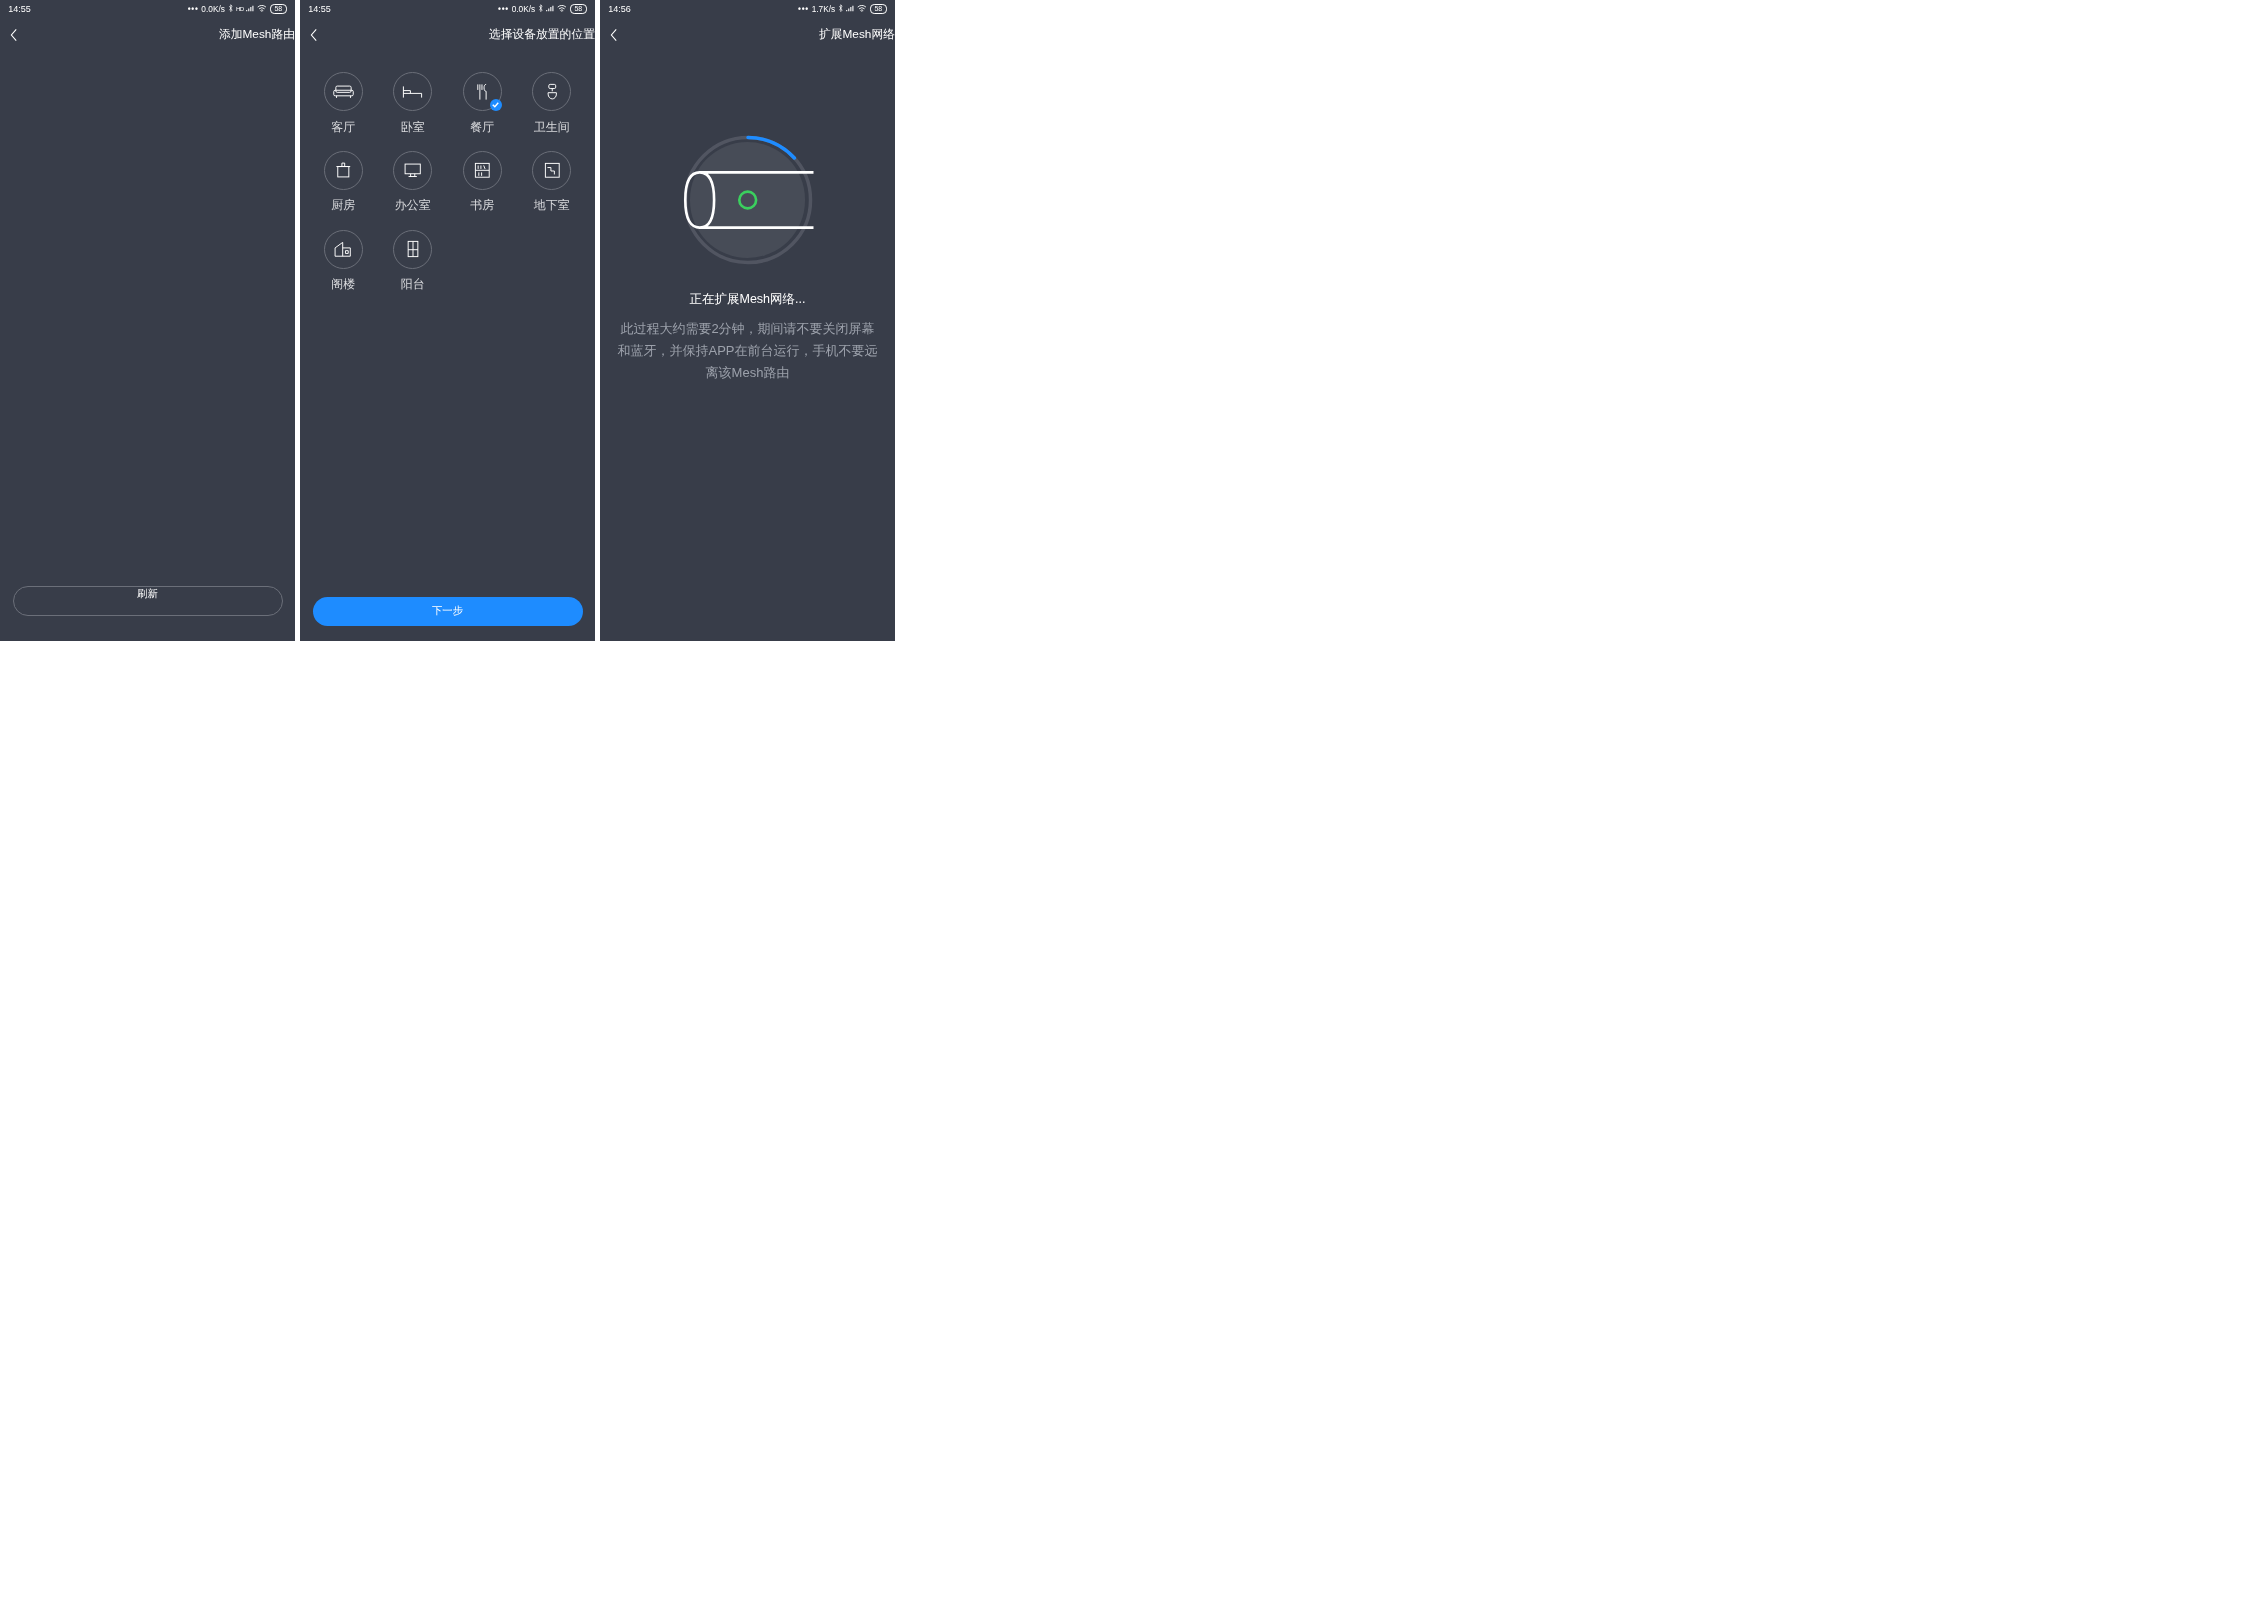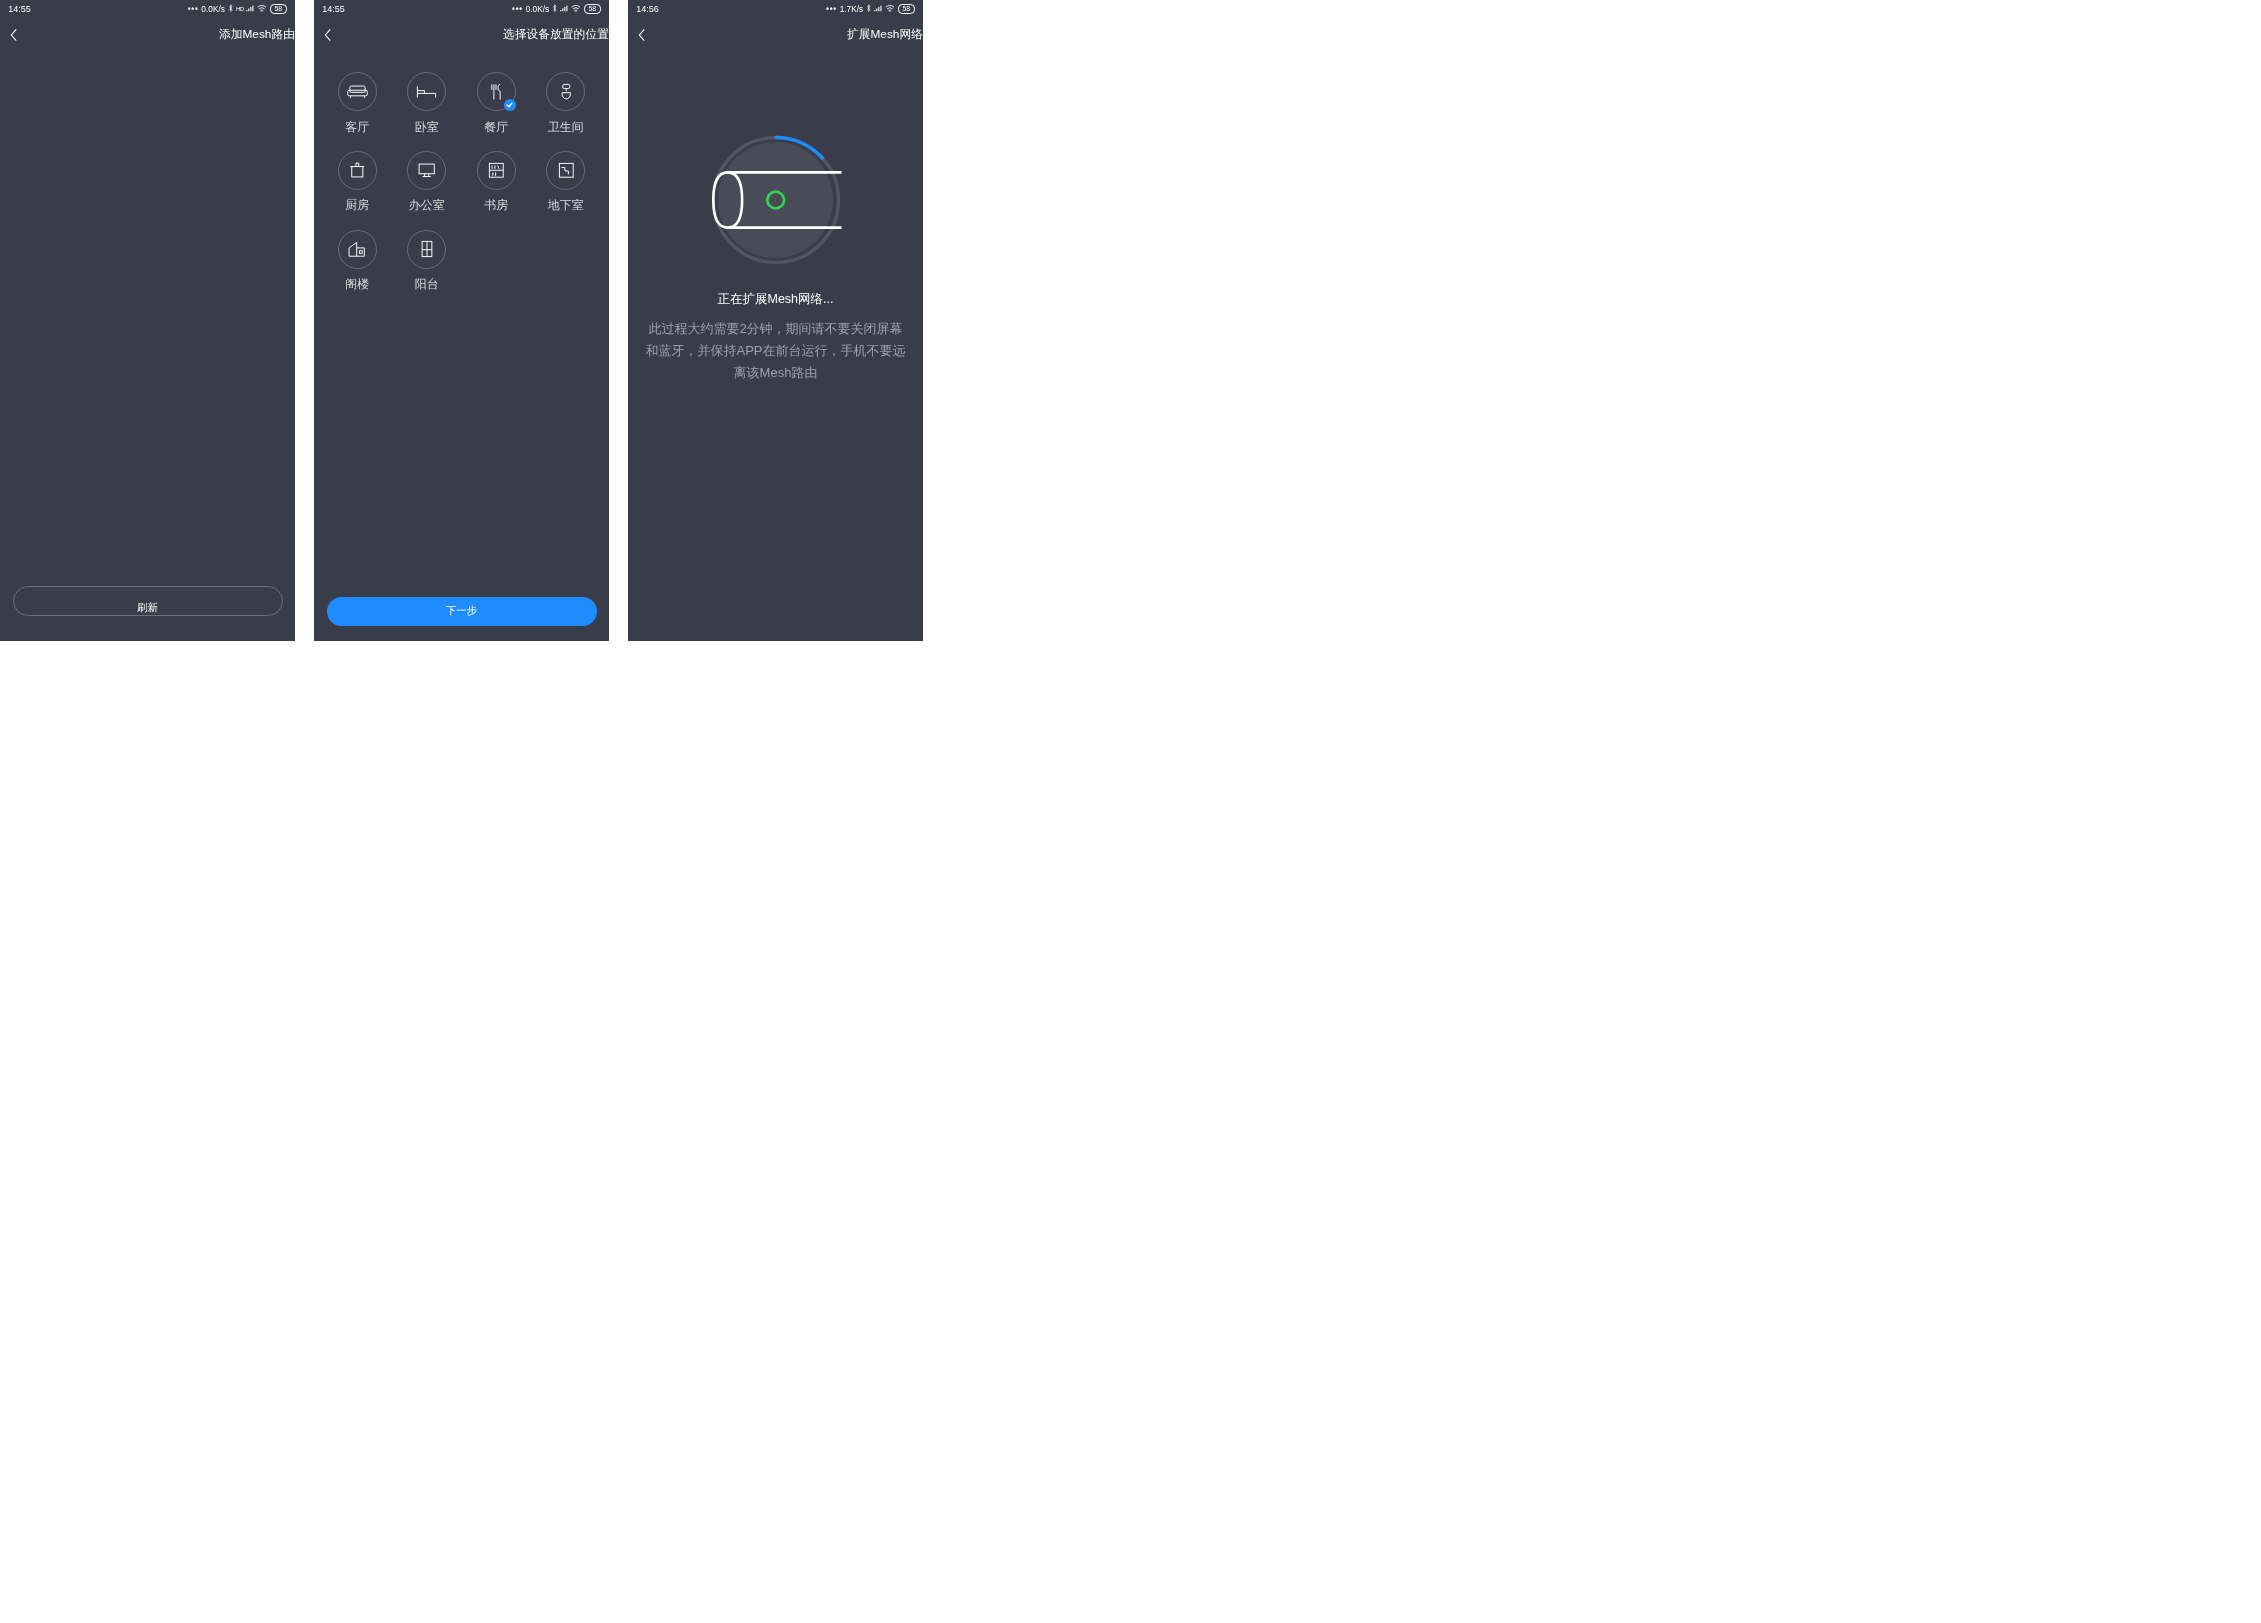--- a/index.html
+++ b/index.html
@@ -1,17 +1,17 @@
 <!DOCTYPE html>
 <html style="font-size:11px"><head>
 <meta charset="utf-8">
 <style>
   * { box-sizing: border-box; margin: 0; padding: 0; }
   body { background: #fff; font-family: -apple-system, "Helvetica Neue", Arial, sans-serif; }
-  .container { display: flex; gap: 19px; }
+  .container { display: flex; gap: 5px; }
   .phone {
     width: 295px;
     height: 641px;
     background: #383D49;
     position: relative;
     overflow: hidden;
     color: #fff;
   }
   .status-bar {
     height: 18px;
@@ -61,21 +61,21 @@
   }
   .chevron svg { width: 5.5px; height: 9.7px; stroke: #A8ABB3; }
   .link-text { color: #3A80E8; text-align: center; font-size: 9.7px; margin-top: 16.6px; }
   .refresh-btn {
     position: absolute;
     bottom: 25px; left: 12.5px; right: 12.5px;
     height: 30.5px;
     border: 0.7px solid #6B6F79;
     border-radius: 15.3px;
     display: flex;
-    align-items: flex-end;
+    align-items: flex-start;
     justify-content: center;
     font-size: 10.4px;
     color: #fff;
   }
 
   
   .grid {
     display: grid;
     grid-template-columns: repeat(4, 1fr);
     gap: 15.3px 8.3px;

